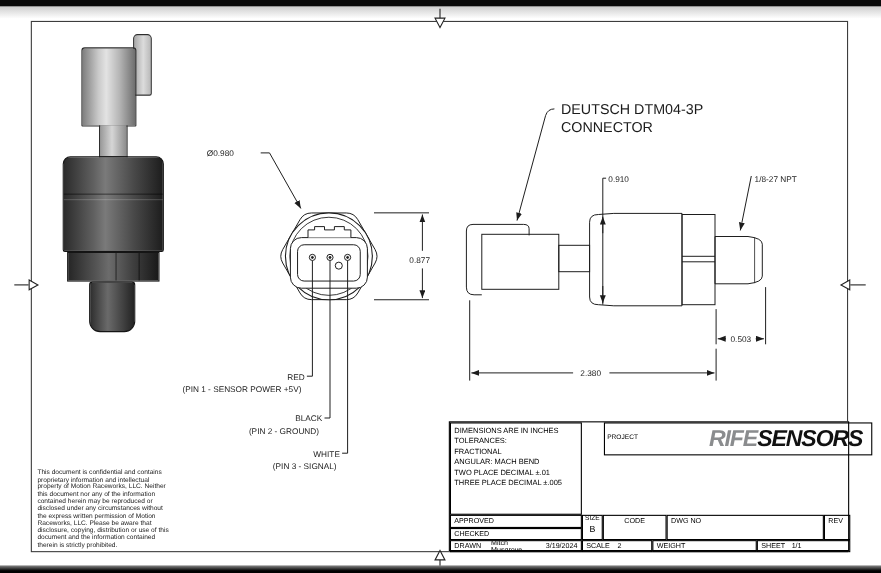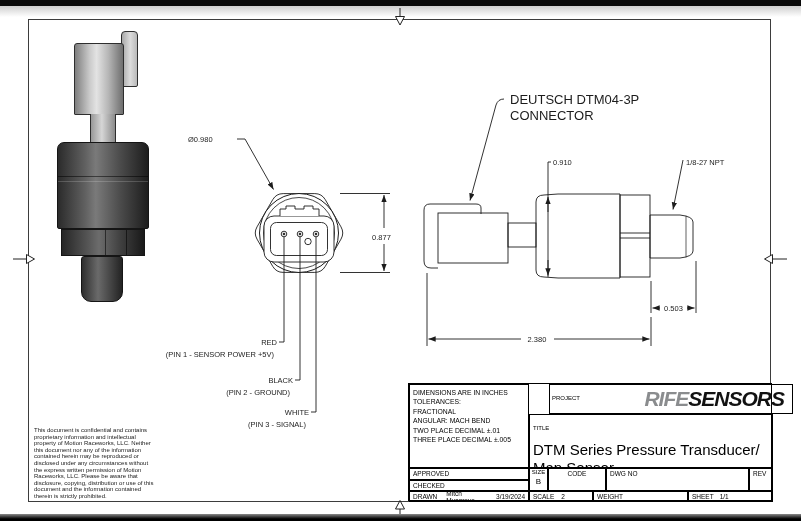--- a/index.html
+++ b/index.html
@@ -190,27 +190,20 @@
       <div>THREE PLACE DECIMAL ±.005</div>
     </div>
 
     <div class="cell cell-project">
       <span class="lbl">PROJECT</span>
       <div class="logo">
         <span class="p1" style="color: rgb(138, 140, 142);">RIFE</span><span class="p2" style="color: rgb(17, 17, 17);">SENSORS</span>
       </div>
     </div>
 
-    <div class="cell cell-title">
-      <span class="lbl">TITLE</span>
-      <div class="title-main">
-        <div>DTM Series Pressure Transducer/</div>
-        <div>Map Sensor</div>
-      </div>
-    </div>
 
     <div class="cell cell-approved txt">APPROVED</div>
     <div class="cell cell-checked txt">CHECKED</div>
     <div class="cell cell-drawn txt">
       <span>DRAWN</span>
       <span>Mitch Musgrove</span>
       <span>3/19/2024</span>
     </div>
 
     <div class="cell cell-size">

